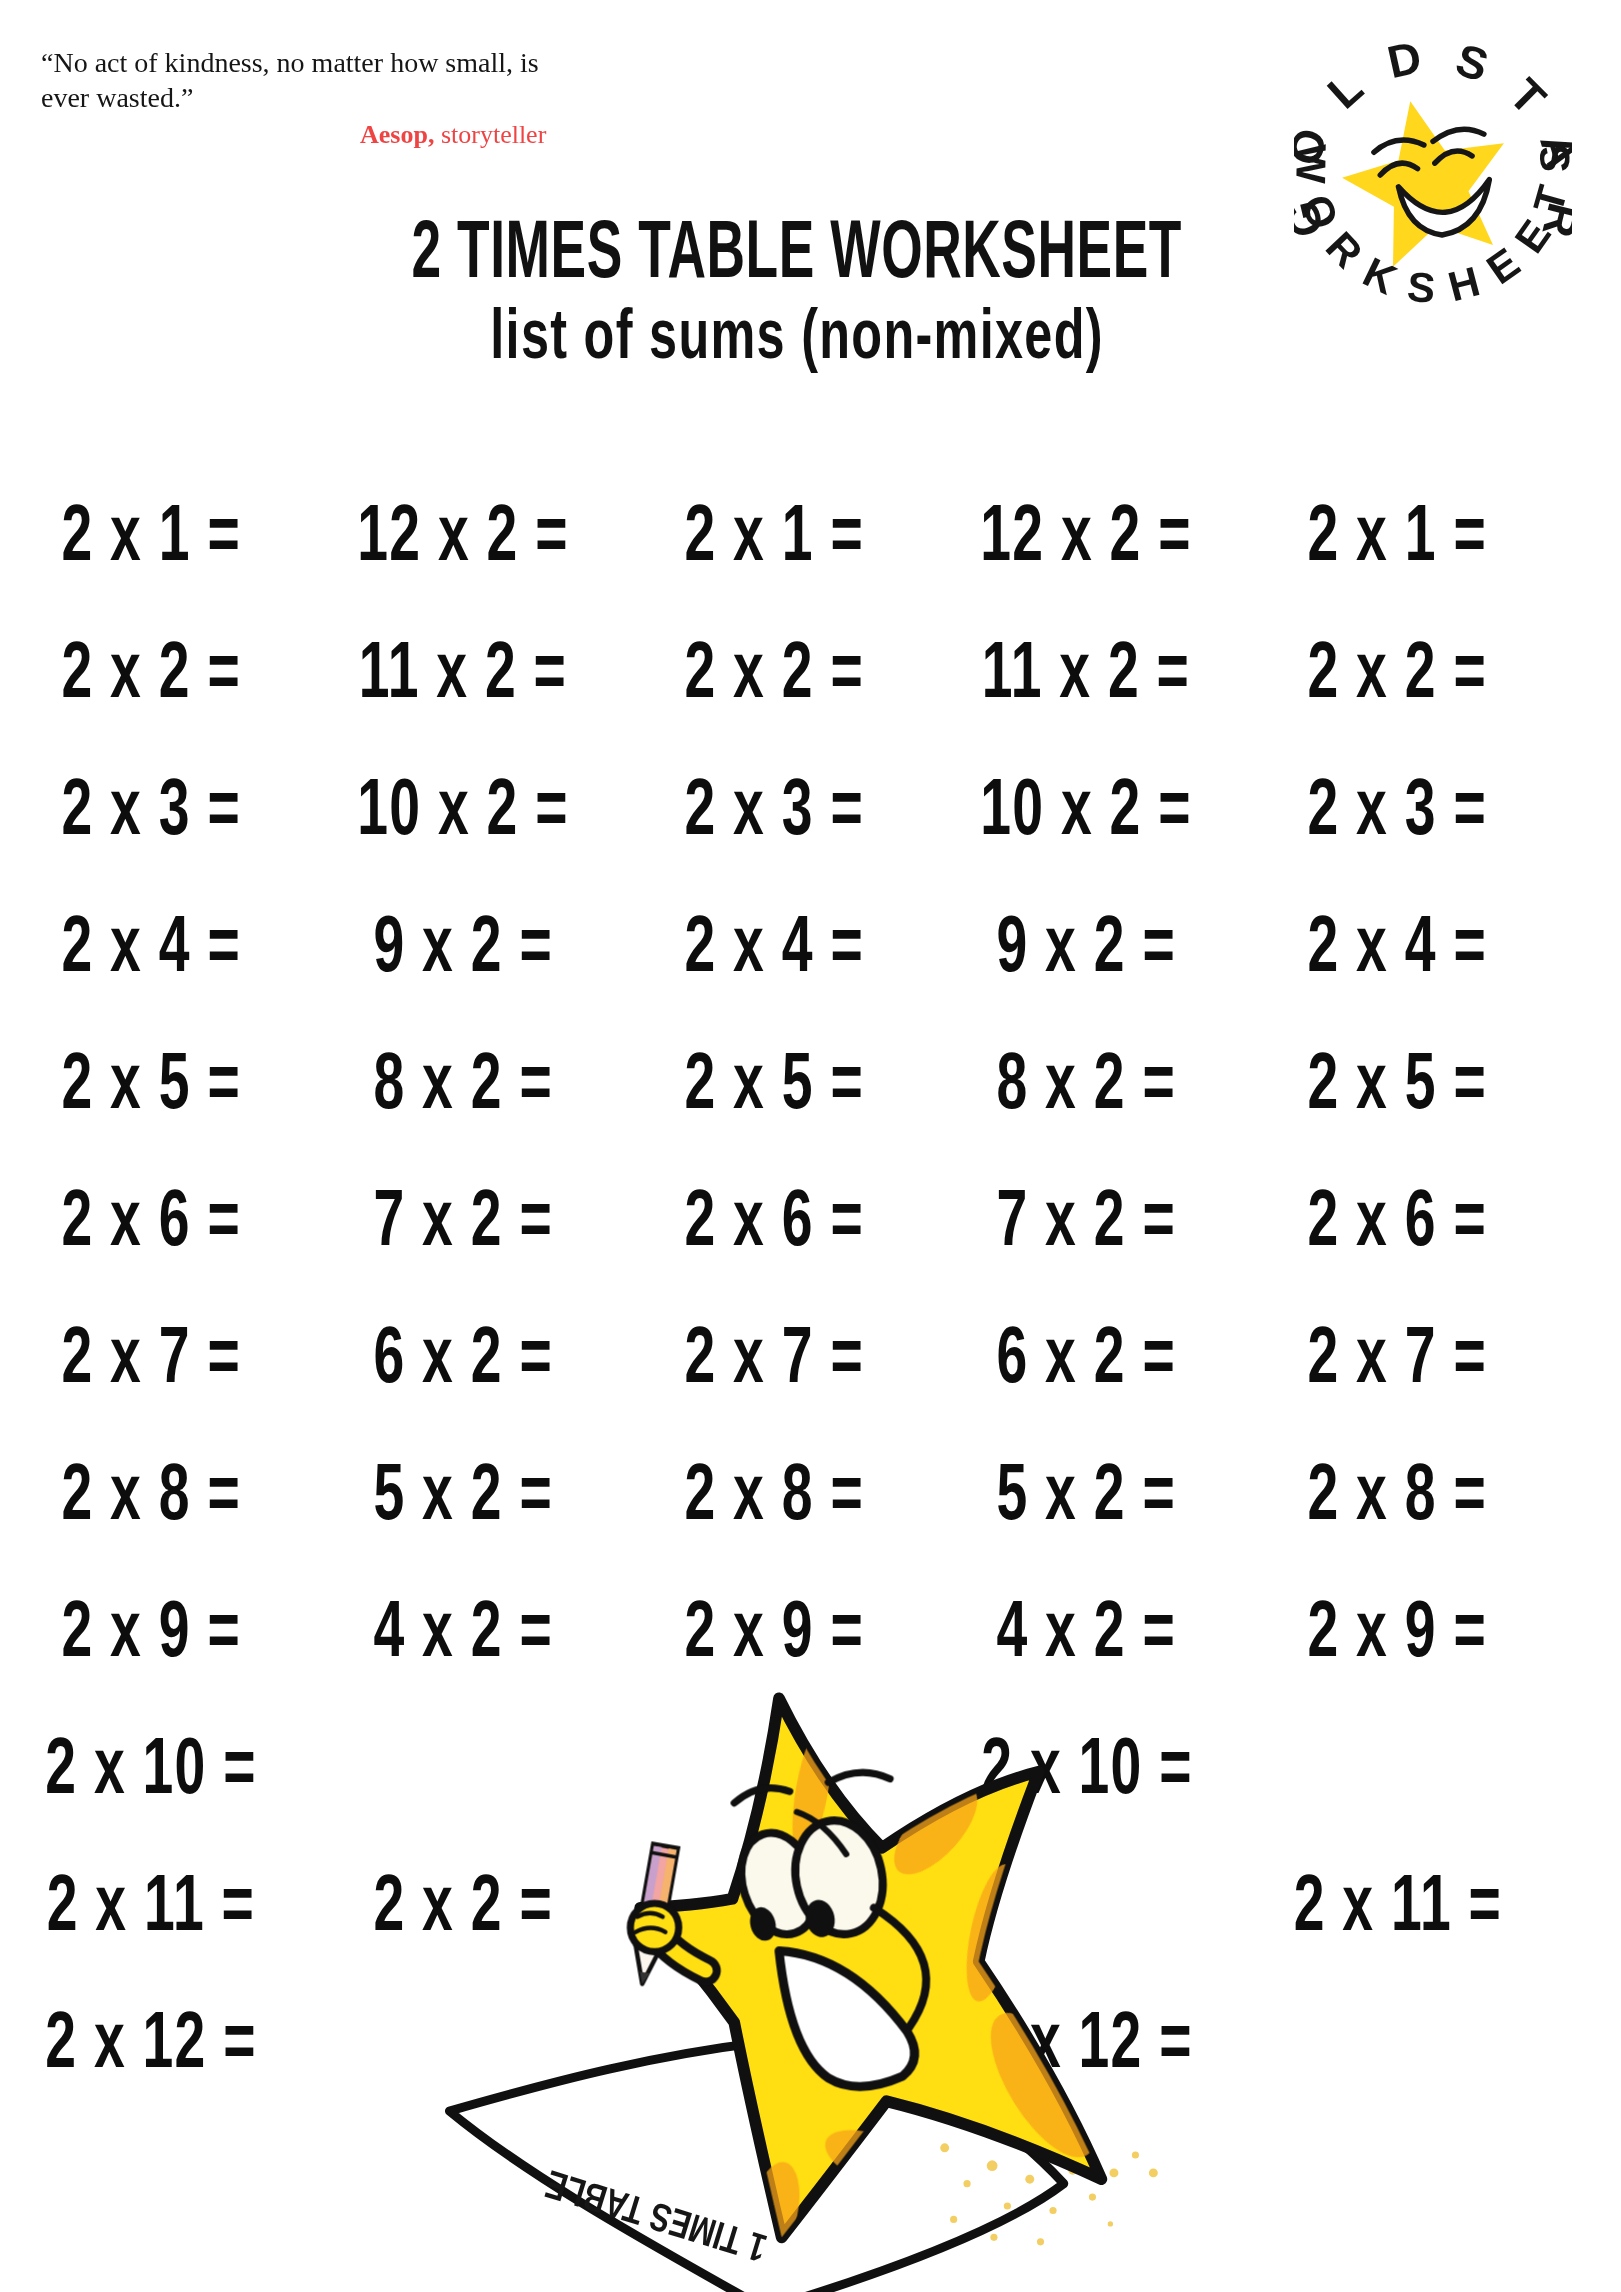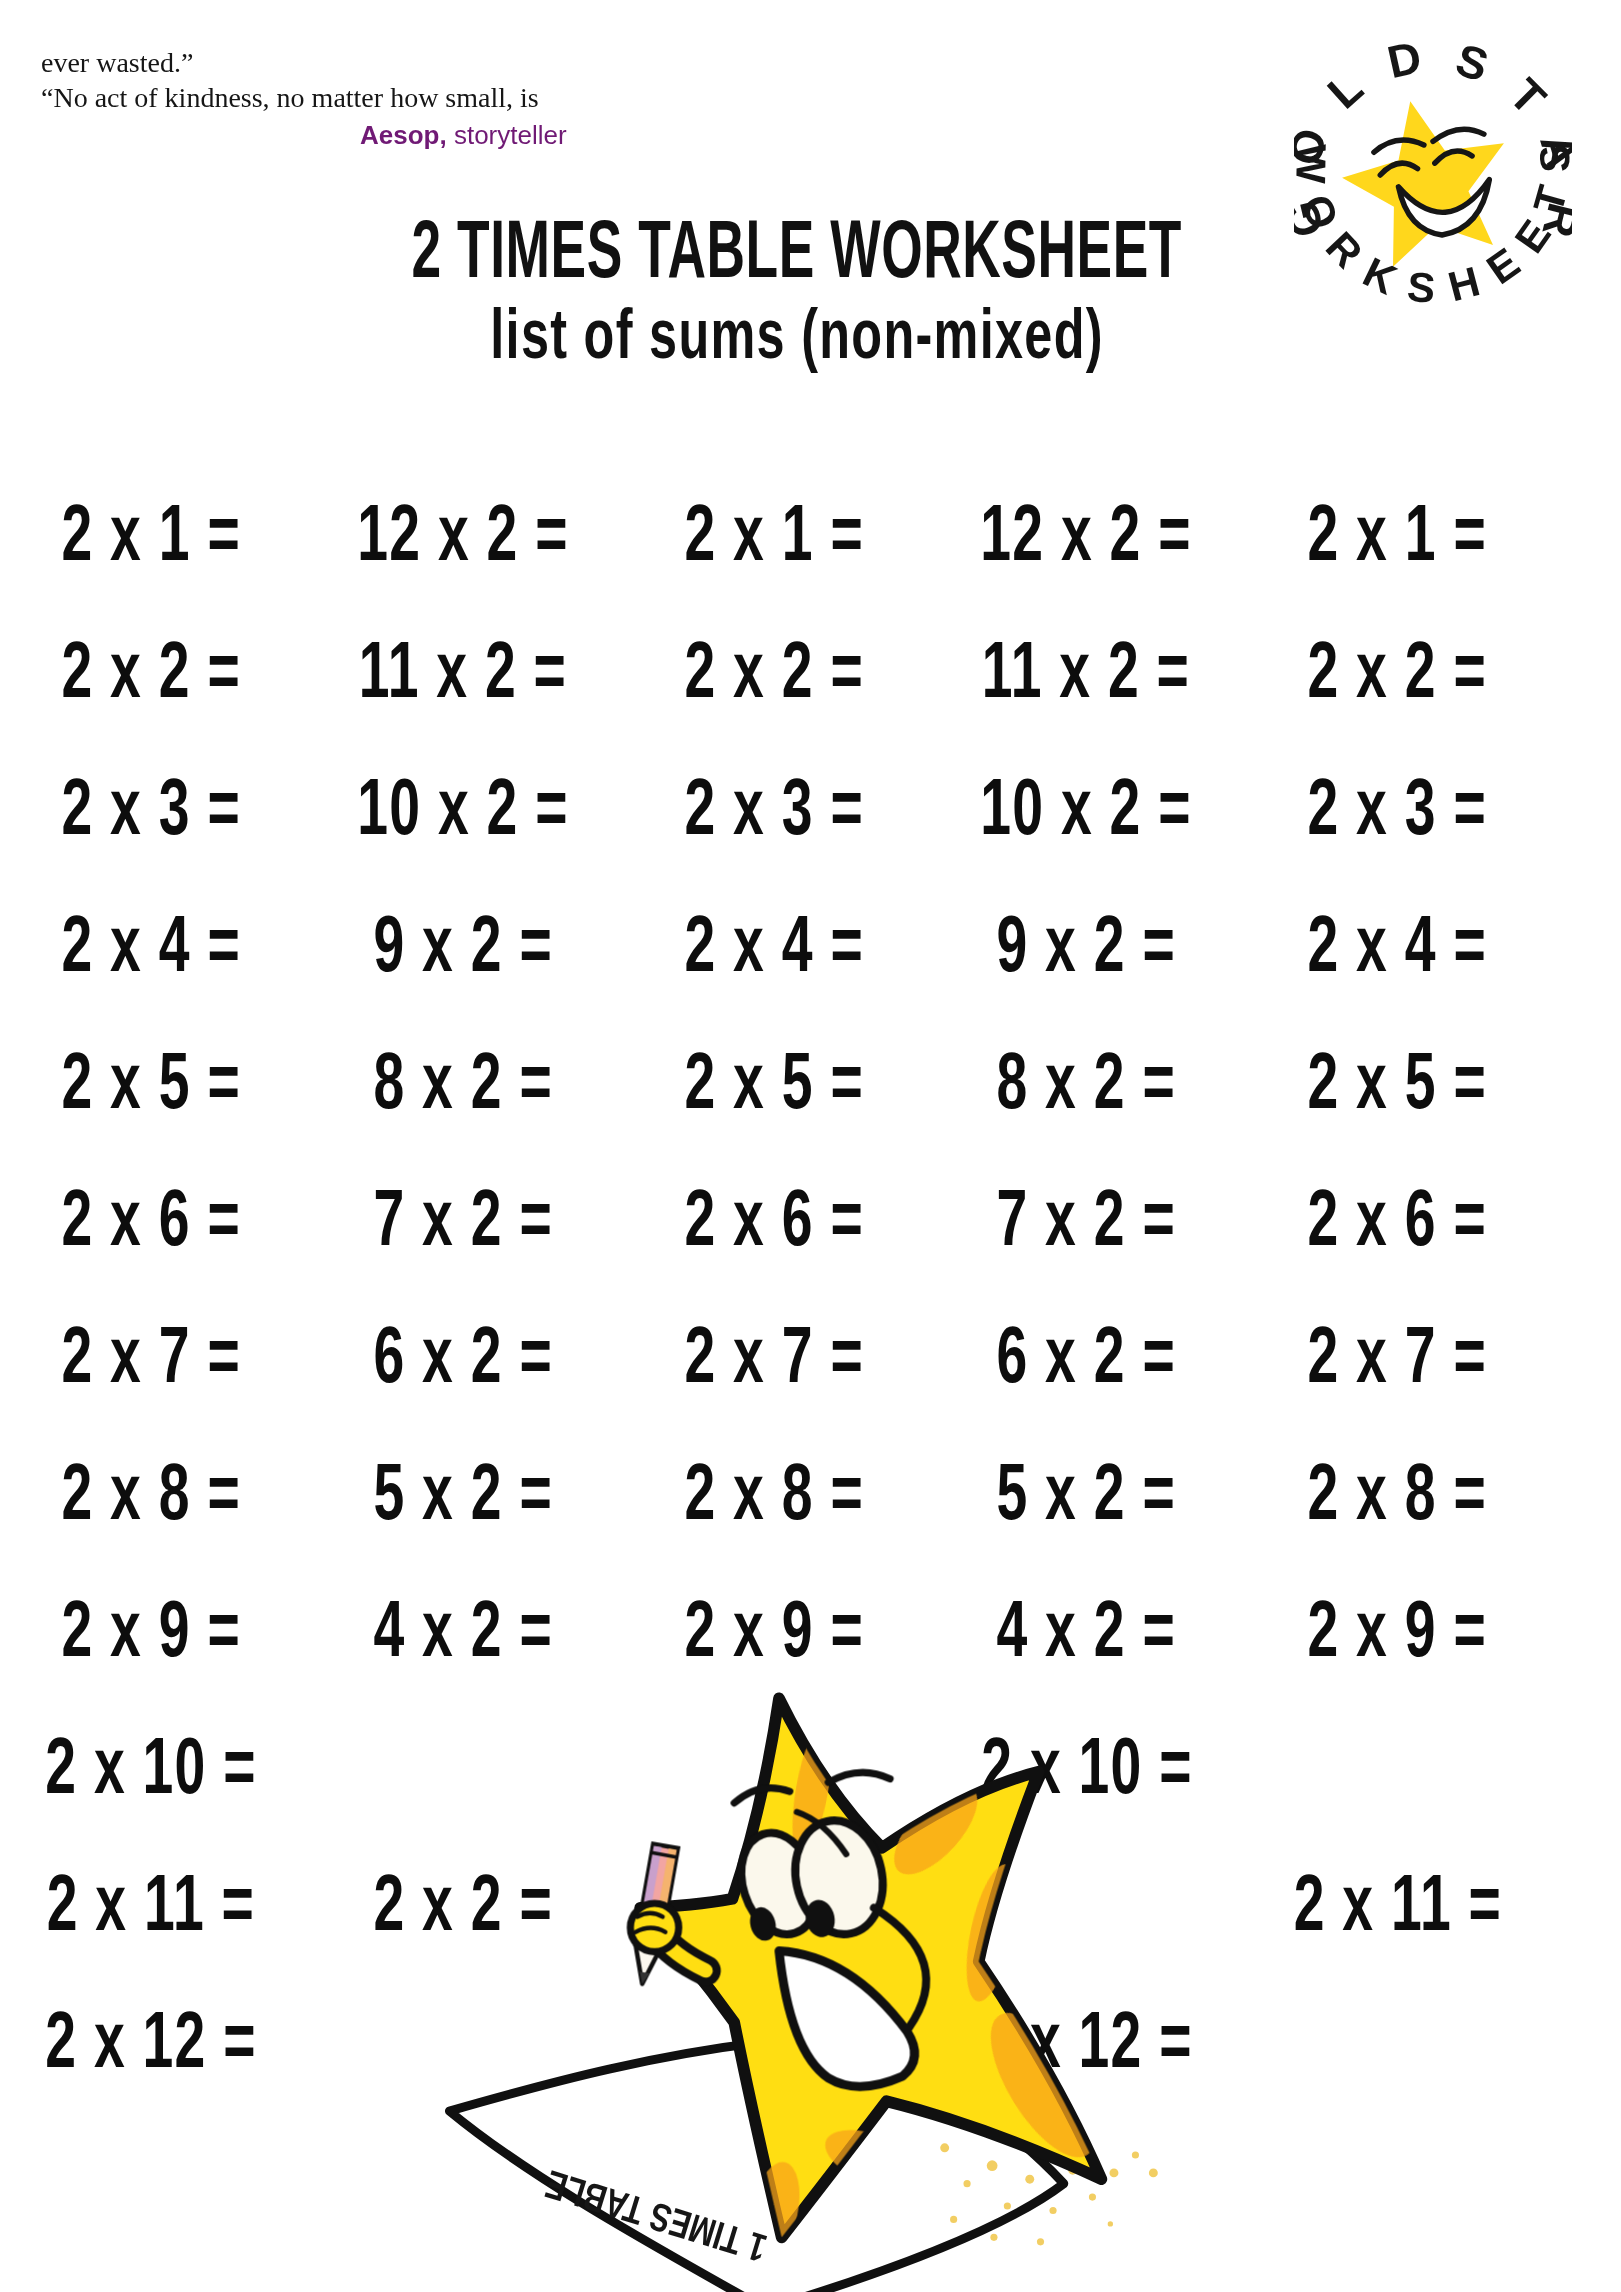--- a/index.html
+++ b/index.html
@@ -7,21 +7,21 @@
     position:relative;width:1621px;height:2293px;background:#ffffff;
     overflow:hidden;font-family:"Liberation Sans",sans-serif;color:#111;
   }
   
   .quote{
     position:absolute;left:41px;top:45px;width:645px;
     font-family:"Liberation Serif",serif;font-size:28px;line-height:35px;color:#161616;
   }
   .quote-attr{
     position:absolute;left:360px;top:120px;
-    font-family:Liberation Sans, sans-serif;font-size:26px;color:#701a75;white-space:nowrap;
+    font-family:Liberation Serif, serif;font-size:26px;color:#ef4444;white-space:nowrap;
   }
   .quote-attr b{font-weight:bold;}
   
   .title-block{position:absolute;left:-13.4px;top:204px;width:1621px;text-align:center;}
   .title-main{display:inline-block;white-space:nowrap;font-size:82px;font-weight:700;
     letter-spacing:0.9px;transform:scaleX(.65);transform-origin:50% 50%;line-height:90px;}
   .title-sub{display:block;text-align:center;margin-top:1.8px;}
   .title-sub span{display:inline-block;white-space:nowrap;font-size:70px;font-weight:700;
     letter-spacing:1.8px;transform:scaleX(.72);transform-origin:50% 50%;line-height:77px;}
   
@@ -33,22 +33,22 @@
   
   .logo-svg{position:absolute;left:1294px;top:25px;}
   .mascot-svg{position:absolute;left:376px;top:1682px;}
 </style>
 </head>
 <body>
 
 <div class="page">
 
   <div class="quote">
+    <div>“No act of kindness, no matter how small, is</div>
     <div>ever  wasted.”</div>
-    <div>“No act of kindness, no matter how small, is</div>
   </div>
   <div class="quote-attr"><b>Aesop,</b><span> storyteller</span></div>
 
   <div class="title-block">
     <span class="title-main">2 TIMES TABLE WORKSHEET</span>
     <span class="title-sub"><span>list of sums (non-mixed)</span></span>
   </div>
 
   <svg class="logo-svg" width="278" height="300" viewBox="0 0 300 330">
     <defs>

